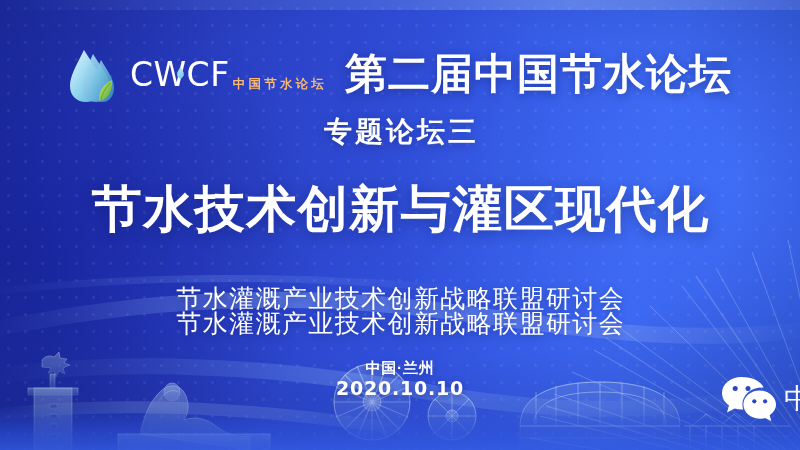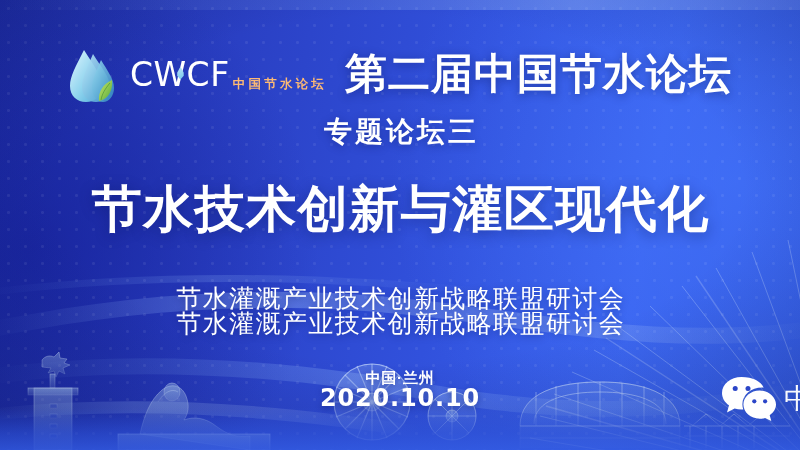--- a/index.html
+++ b/index.html
@@ -184,32 +184,32 @@
     line-height: 25px;
     font-weight: 400;
     color: #ffffff;
     letter-spacing: 1.4px;
     text-indent: 1.4px;
     text-shadow: 0 2px 7px rgba(8,20,90,0.38);
     white-space: nowrap;
   }
 
   .venue {
-    margin-top: 32px;
+    margin-top: 22px;
   }
   .venue-city {
     font-size: 15px;
     line-height: 19px;
     font-weight: 700;
     color: #ffffff;
     letter-spacing: 0.8px;
     text-shadow: 0 2px 6px rgba(8,20,90,0.40);
   }
   .venue-date {
-    font-size: 24px;
+    font-size: 19px;
     line-height: 23px;
     font-weight: 700;
     color: #ffffff;
     letter-spacing: 0.8px;
     font-family: "DejaVu Sans", "Liberation Sans", sans-serif;
     text-shadow: 0 2px 6px rgba(8,20,90,0.40);
   }
 
   
   .watermark {

